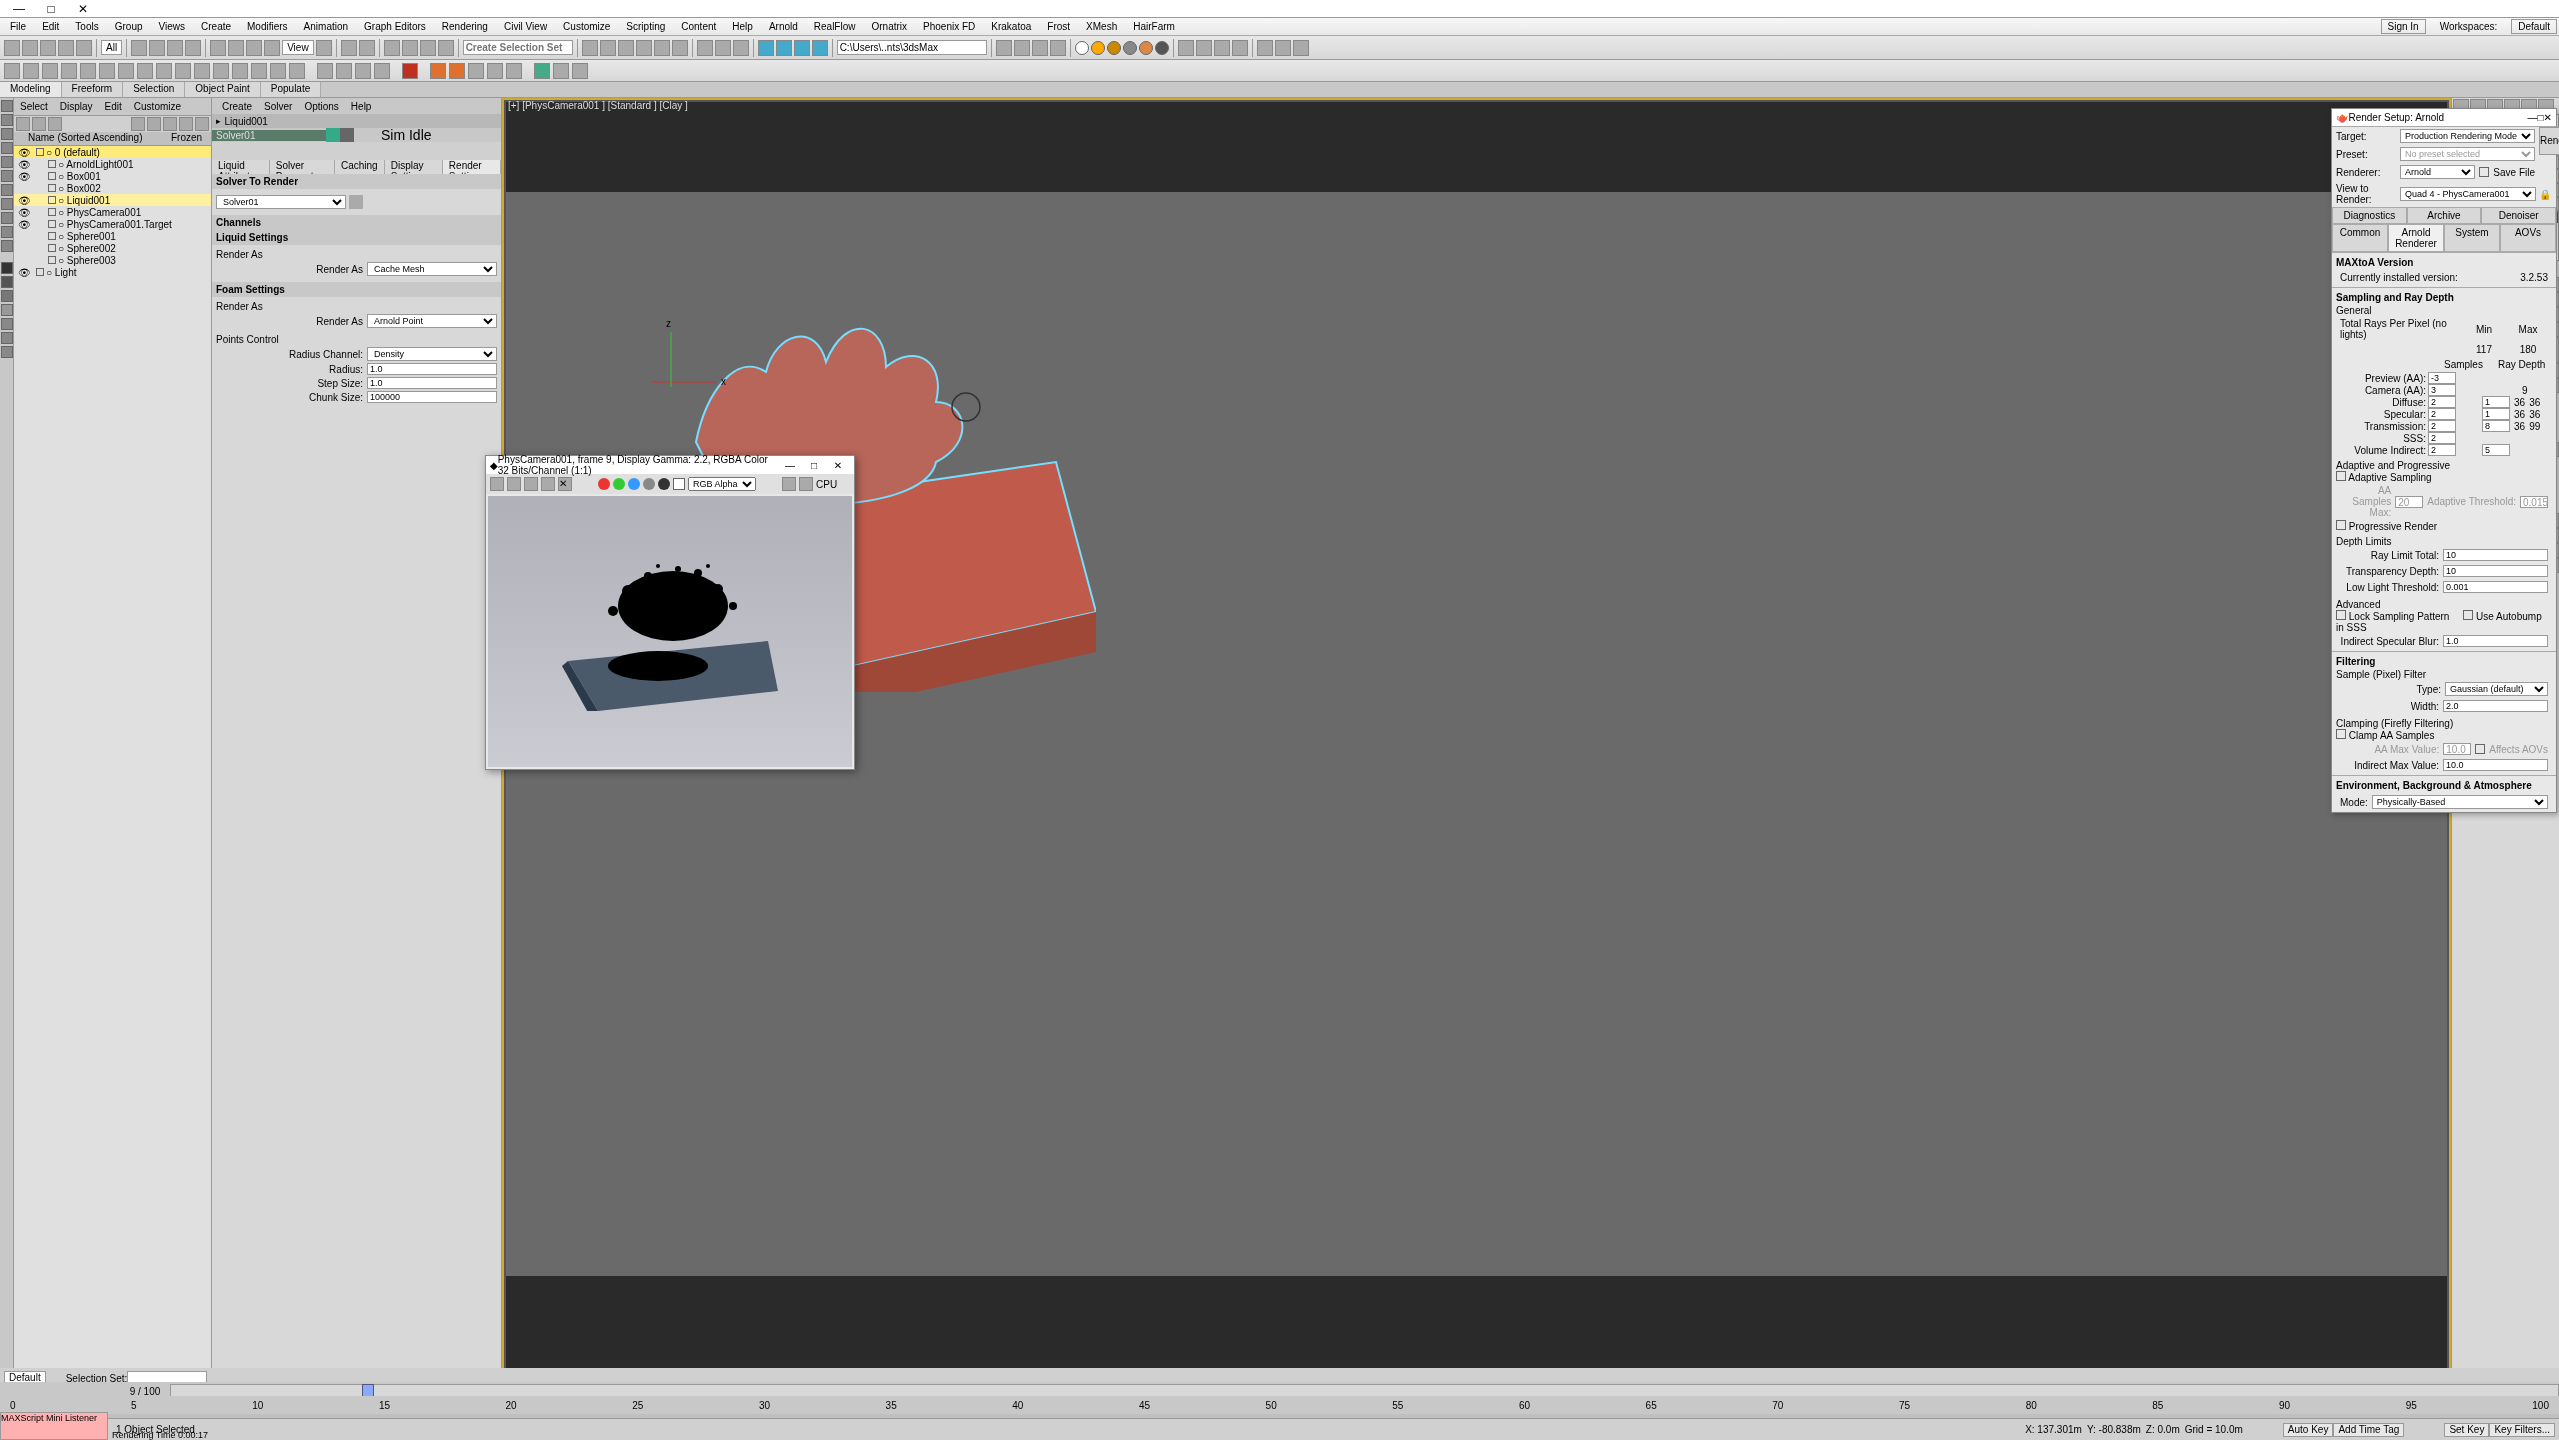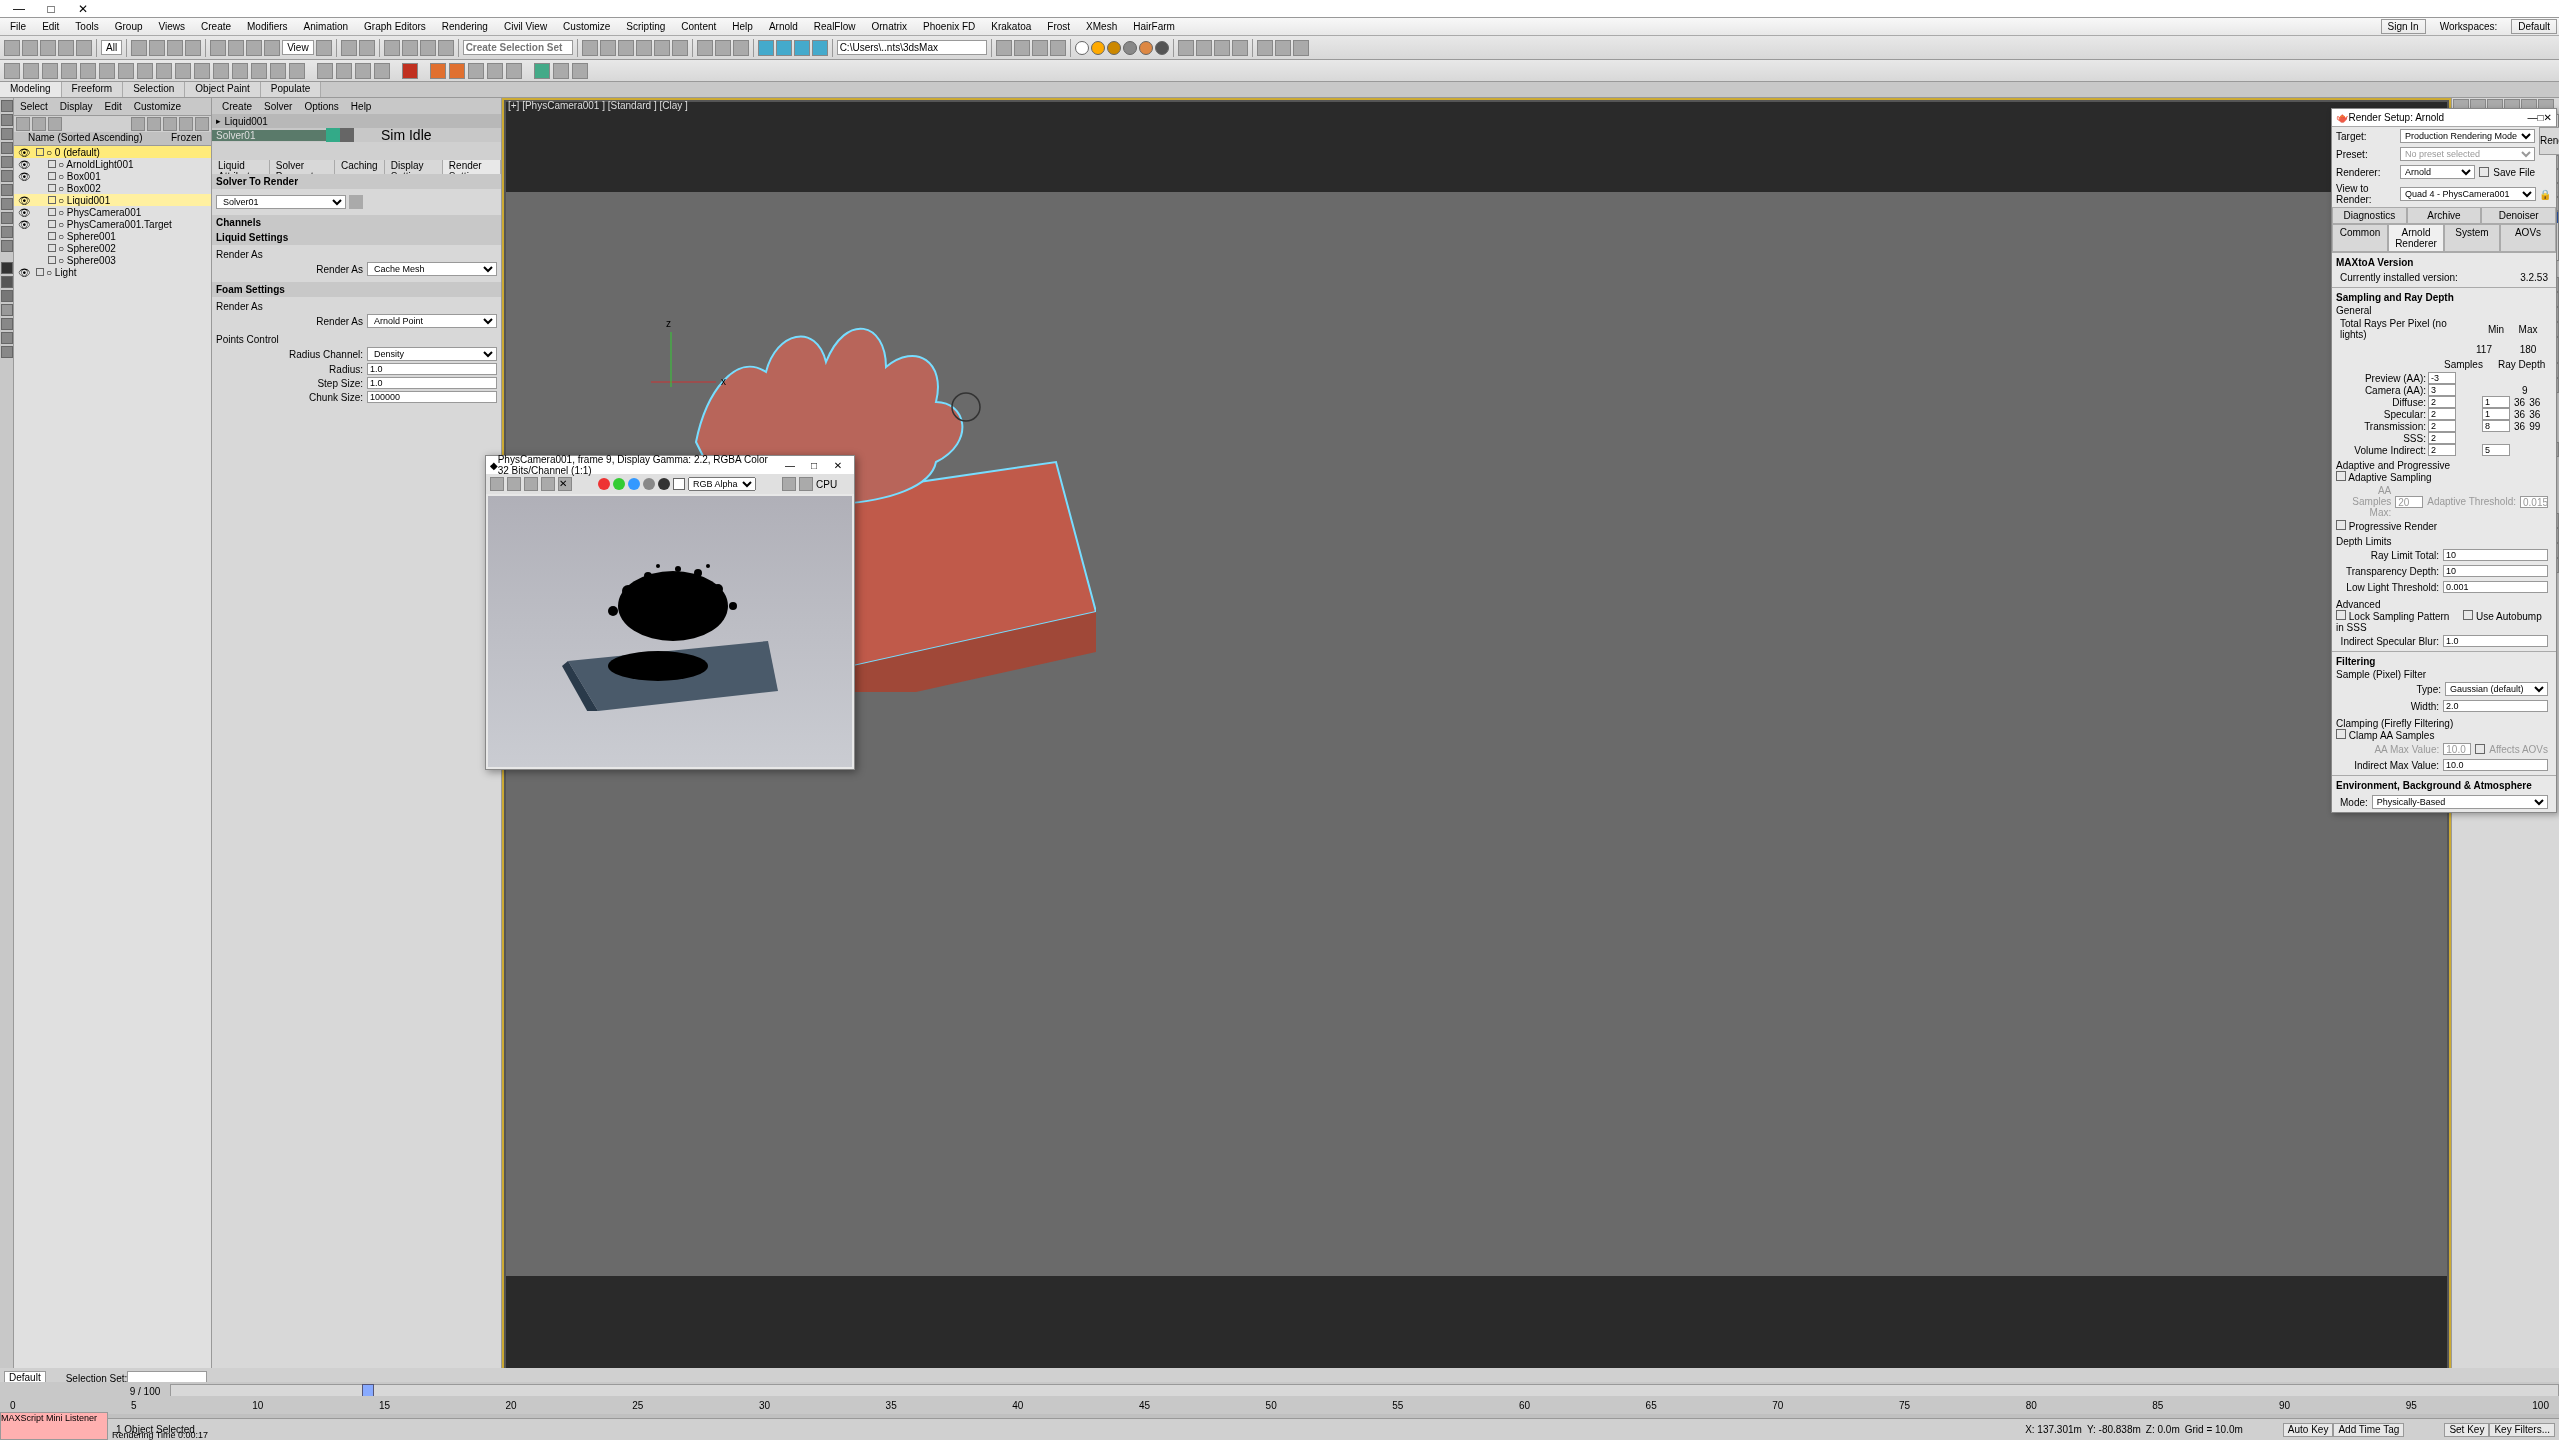--- a/index.html
+++ b/index.html
@@ -616,21 +616,21 @@
       <div class="row">
           <span style="flex:1">Currently installed version:</span>
           <span>3.2.53</span>
         </div>
     </div>
     <div class="sect">
       <div class="h">Sampling and Ray Depth</div>
       <div>General</div>
       <div class="row">
           <span style="flex:1">Total Rays Per Pixel (no lights)</span>
-          <span style="width:40px;text-align:right">Min</span>
+          <span style="width:40px;text-align:center">Min</span>
           <span style="width:40px;text-align:center">Max</span>
         </div>
       <div class="row">
           <span style="flex:1"></span>
           <span style="width:40px;text-align:center">117</span>
           <span style="width:40px;text-align:center">180</span>
         </div>
       <div class="row">
           <span style="flex:1"></span>
           <span style="width:50px">Samples</span>

